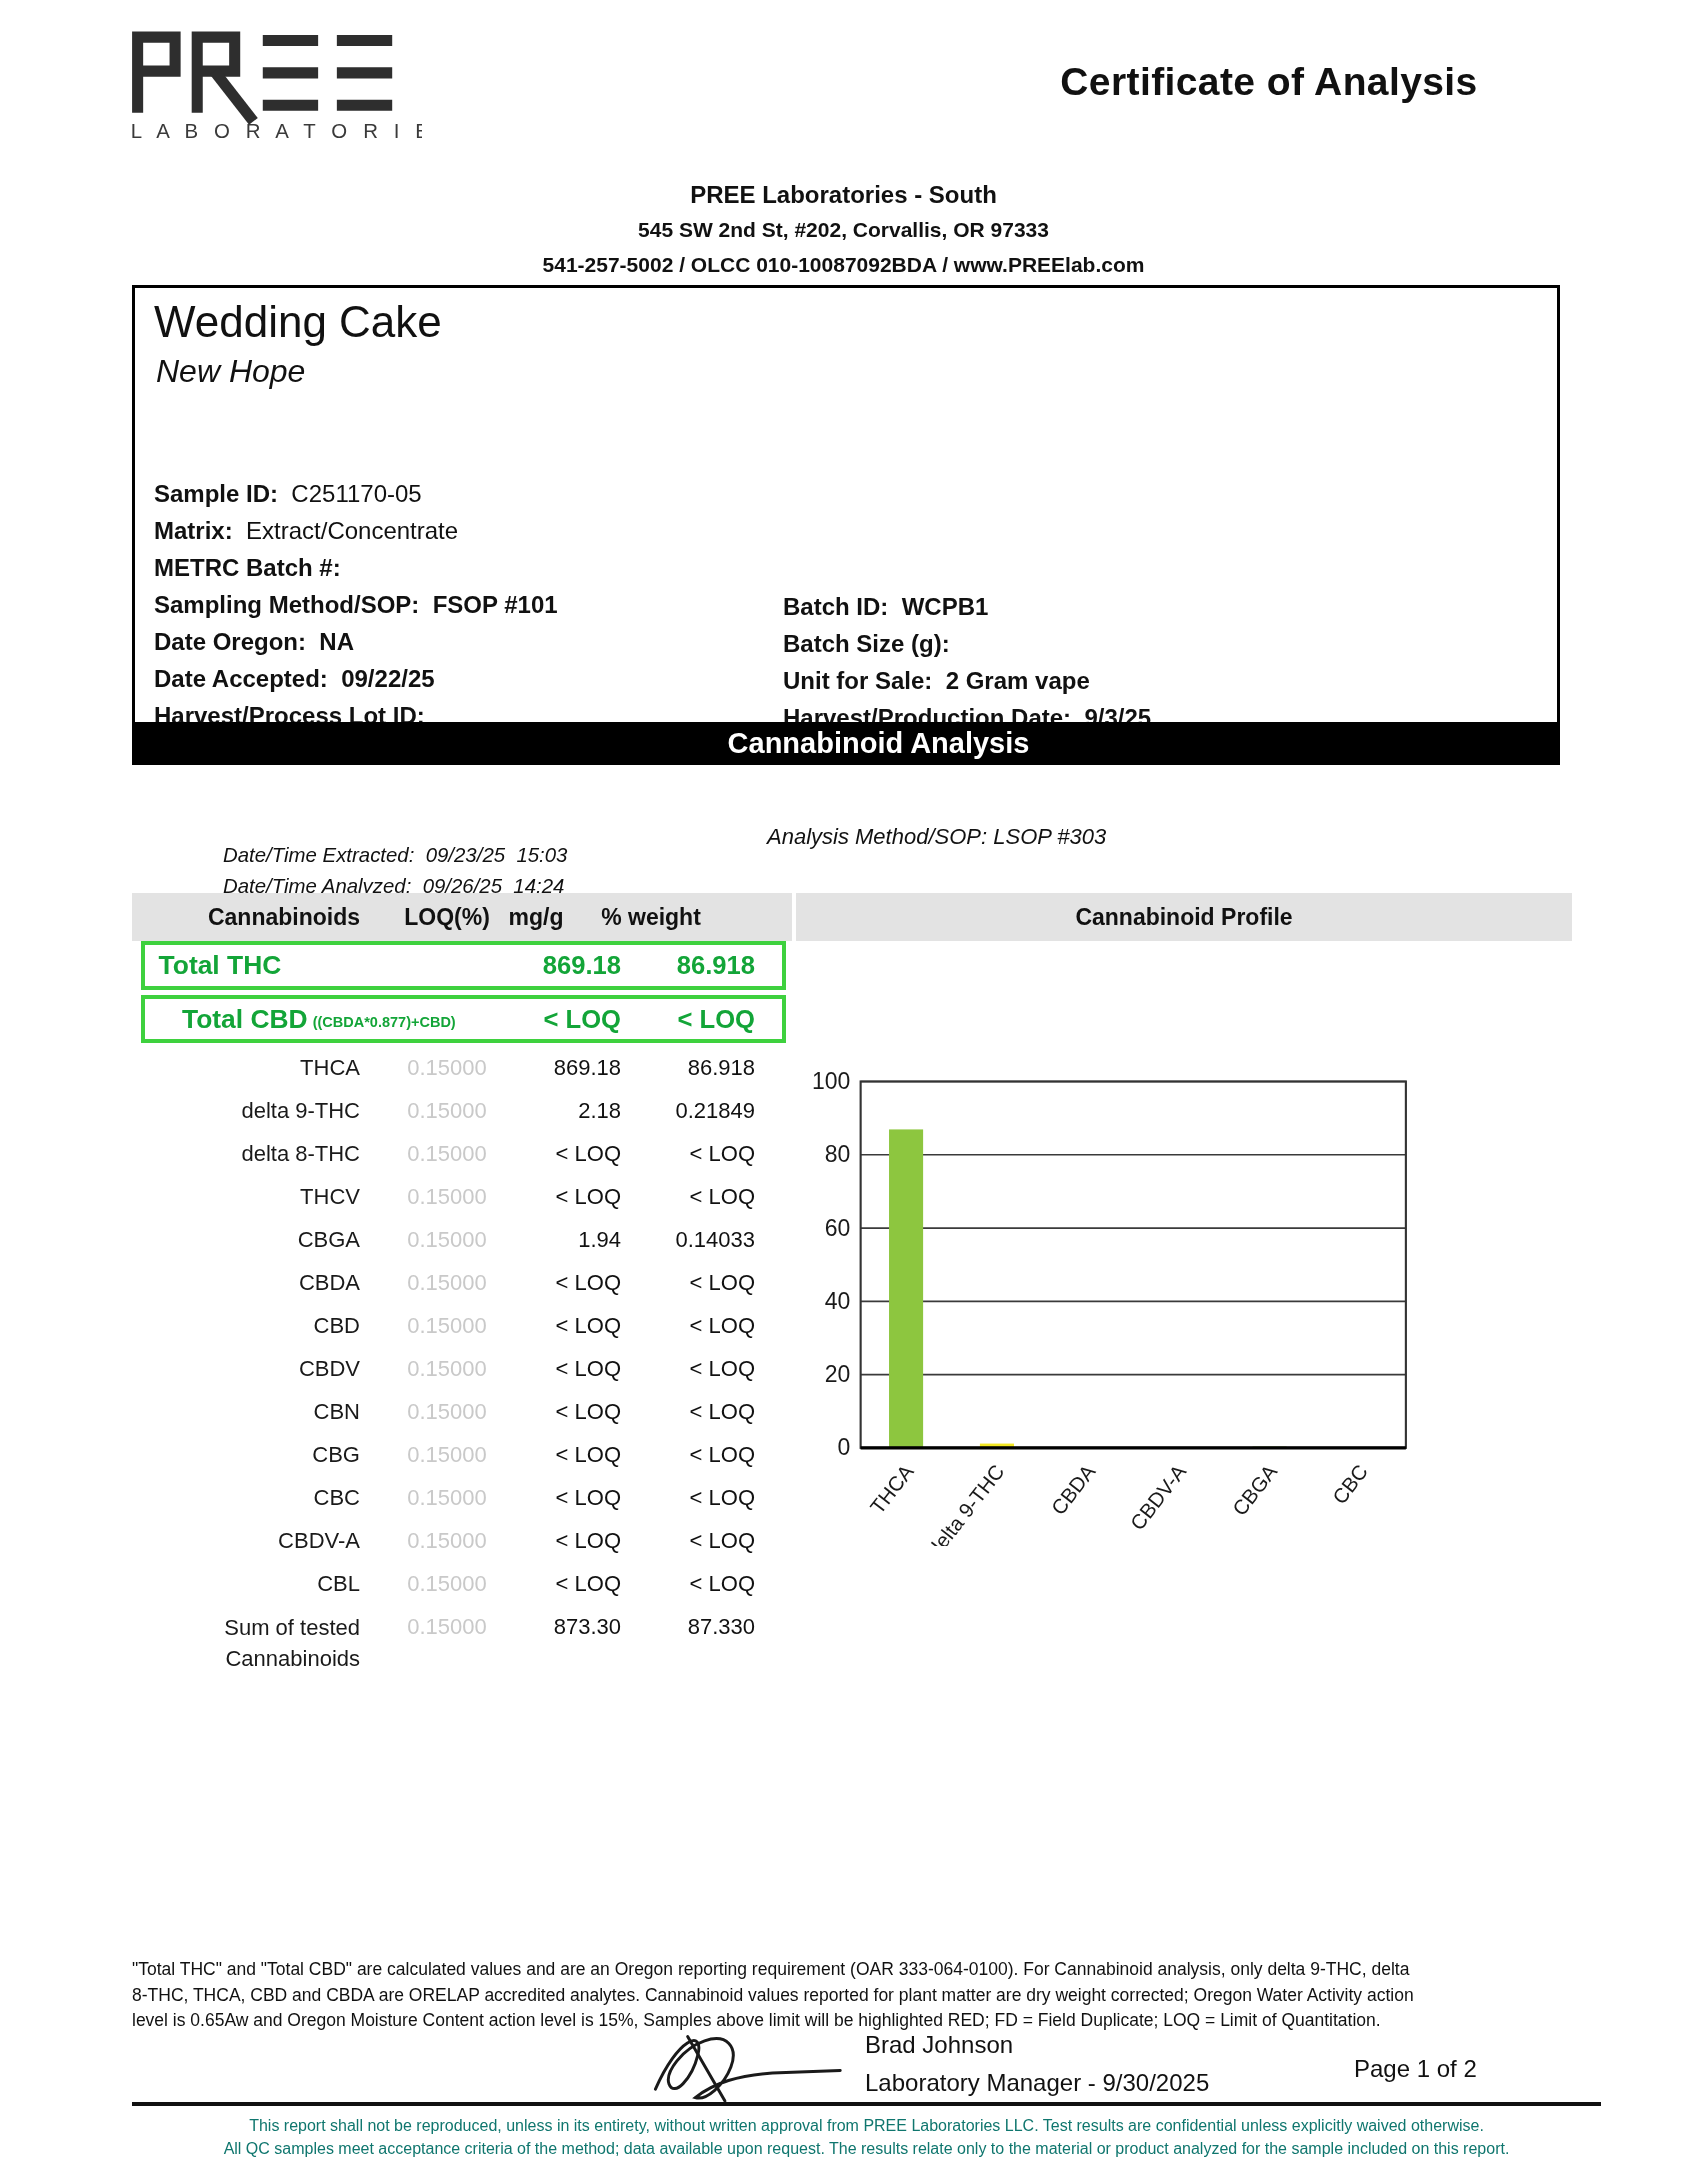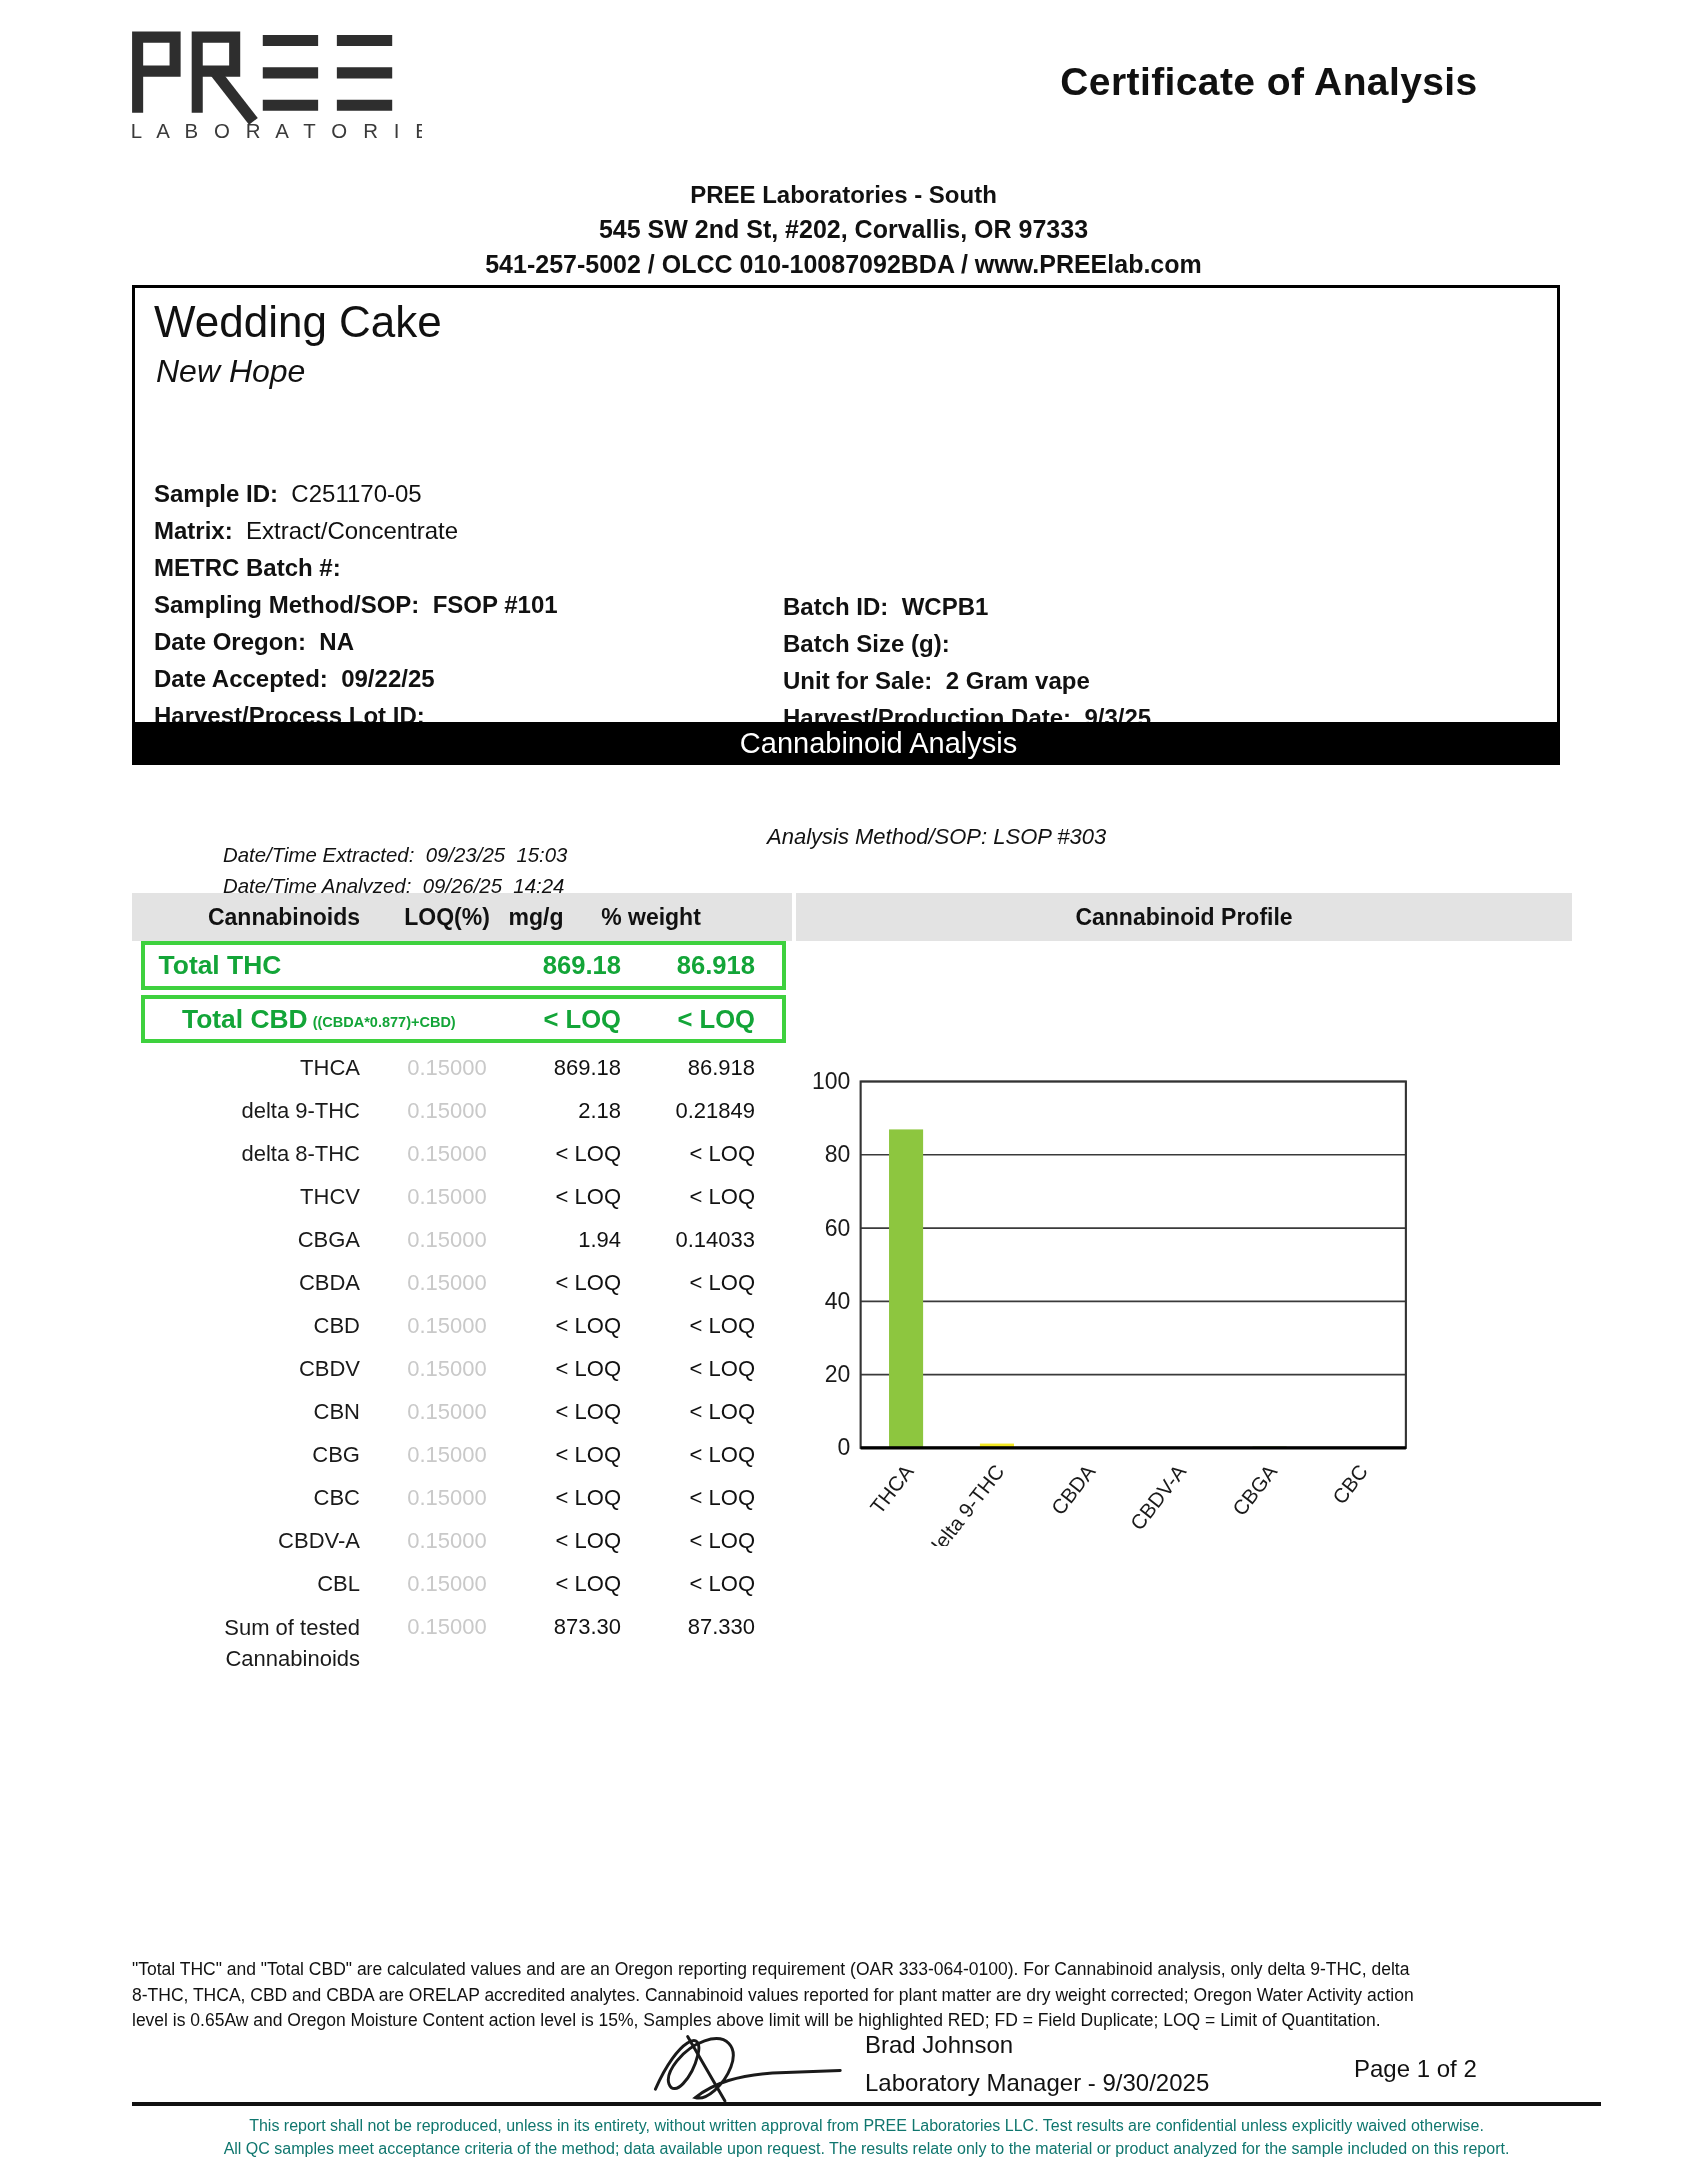--- a/index.html
+++ b/index.html
@@ -12,36 +12,36 @@
   .abs { position:absolute; }
 
   
   .logo-svg { position:absolute; left:124px; top:25.6px; }
   .coa-title { position:absolute; left:971px; top:60px; width:596px;
     font-size:39px; font-weight:bold; text-align:center; letter-spacing:0.4px; }
   .addr { position:absolute; left:213px; top:177px; width:1261px; text-align:center;
     font-weight:bold; }
   .addr div { line-height:35px; }
   .addr .l1 { font-size:24px; }
-  .addr .l2, .addr .l3 { font-size:25px; }
+  .addr .l2, .addr .l3 { font-size:21px; }
 
   
   .sample-box { position:absolute; left:132px; top:285px; width:1428px; height:480px;
     border:3.4px solid #000; background:#fff; }
   .sample-name { position:absolute; left:19px; top:8.5px; font-size:44px; }
   .sample-client { position:absolute; left:21px; top:65px; font-size:32px; font-style:italic; }
   .fields { position:absolute; font-size:24px; }
   .fields .field { height:37px; line-height:37px; white-space:pre; }
   .fields .lbl { font-weight:bold; }
   .fields .val { font-weight:normal; }
   .fields .val.b { font-weight:bold; }
   .lf { left:19px; top:187px; }
   .rf { left:648px; top:300px; }
   .section-bar { position:absolute; left:-3.4px; right:-3.4px; bottom:-3.4px; height:43px;
-    background:#000; color:#fff; font-size:29px; font-weight:normal; text-align:center;
+    background:#000; color:#fff; font-size:29px; font-weight:bold; text-align:center;
     line-height:43px; padding-left:65px; }
 
   
   .meta-left { position:absolute; left:223px; top:840px; font-style:italic; font-size:20.4px; }
   .meta-left div { line-height:31px; white-space:pre; }
   .meta-right { position:absolute; left:767px; top:824px; font-style:italic; font-size:22px; white-space:pre; }
 
   
   .gh-left { position:absolute; left:132px; top:893px; width:660px; height:48px; background:#e3e3e3; }
   .gh-right { position:absolute; left:796px; top:893px; width:776px; height:48px; background:#e3e3e3;

